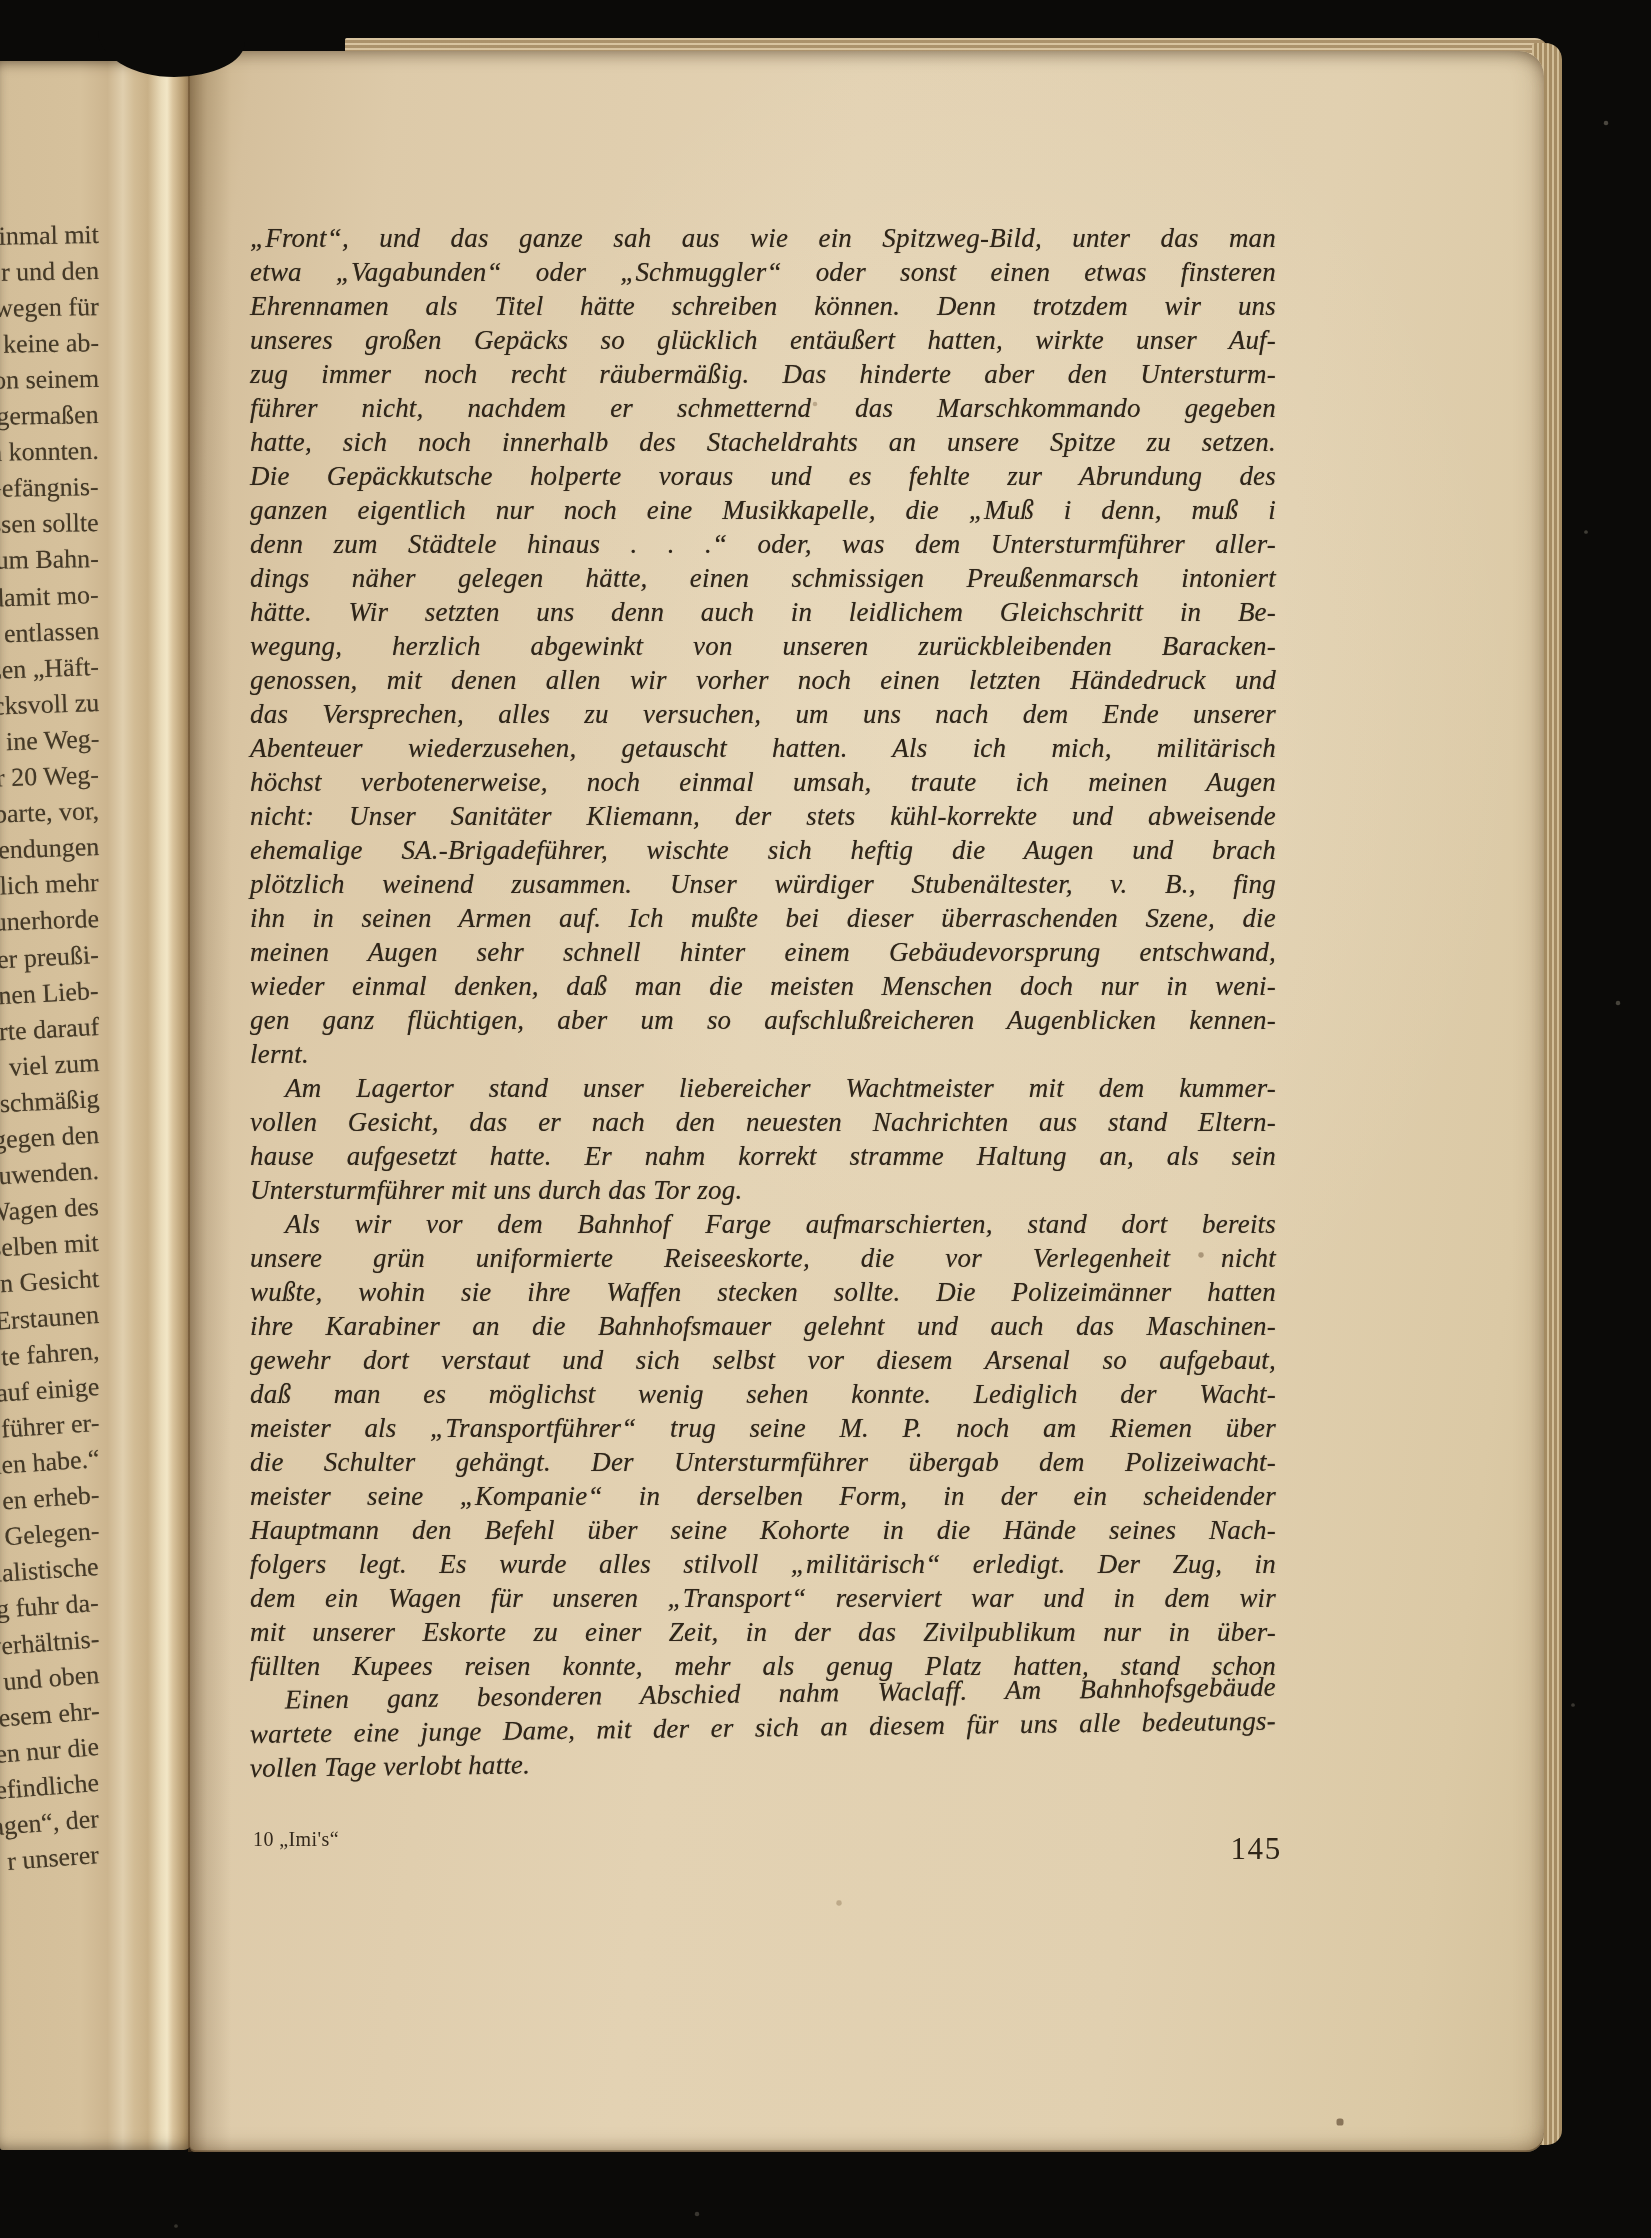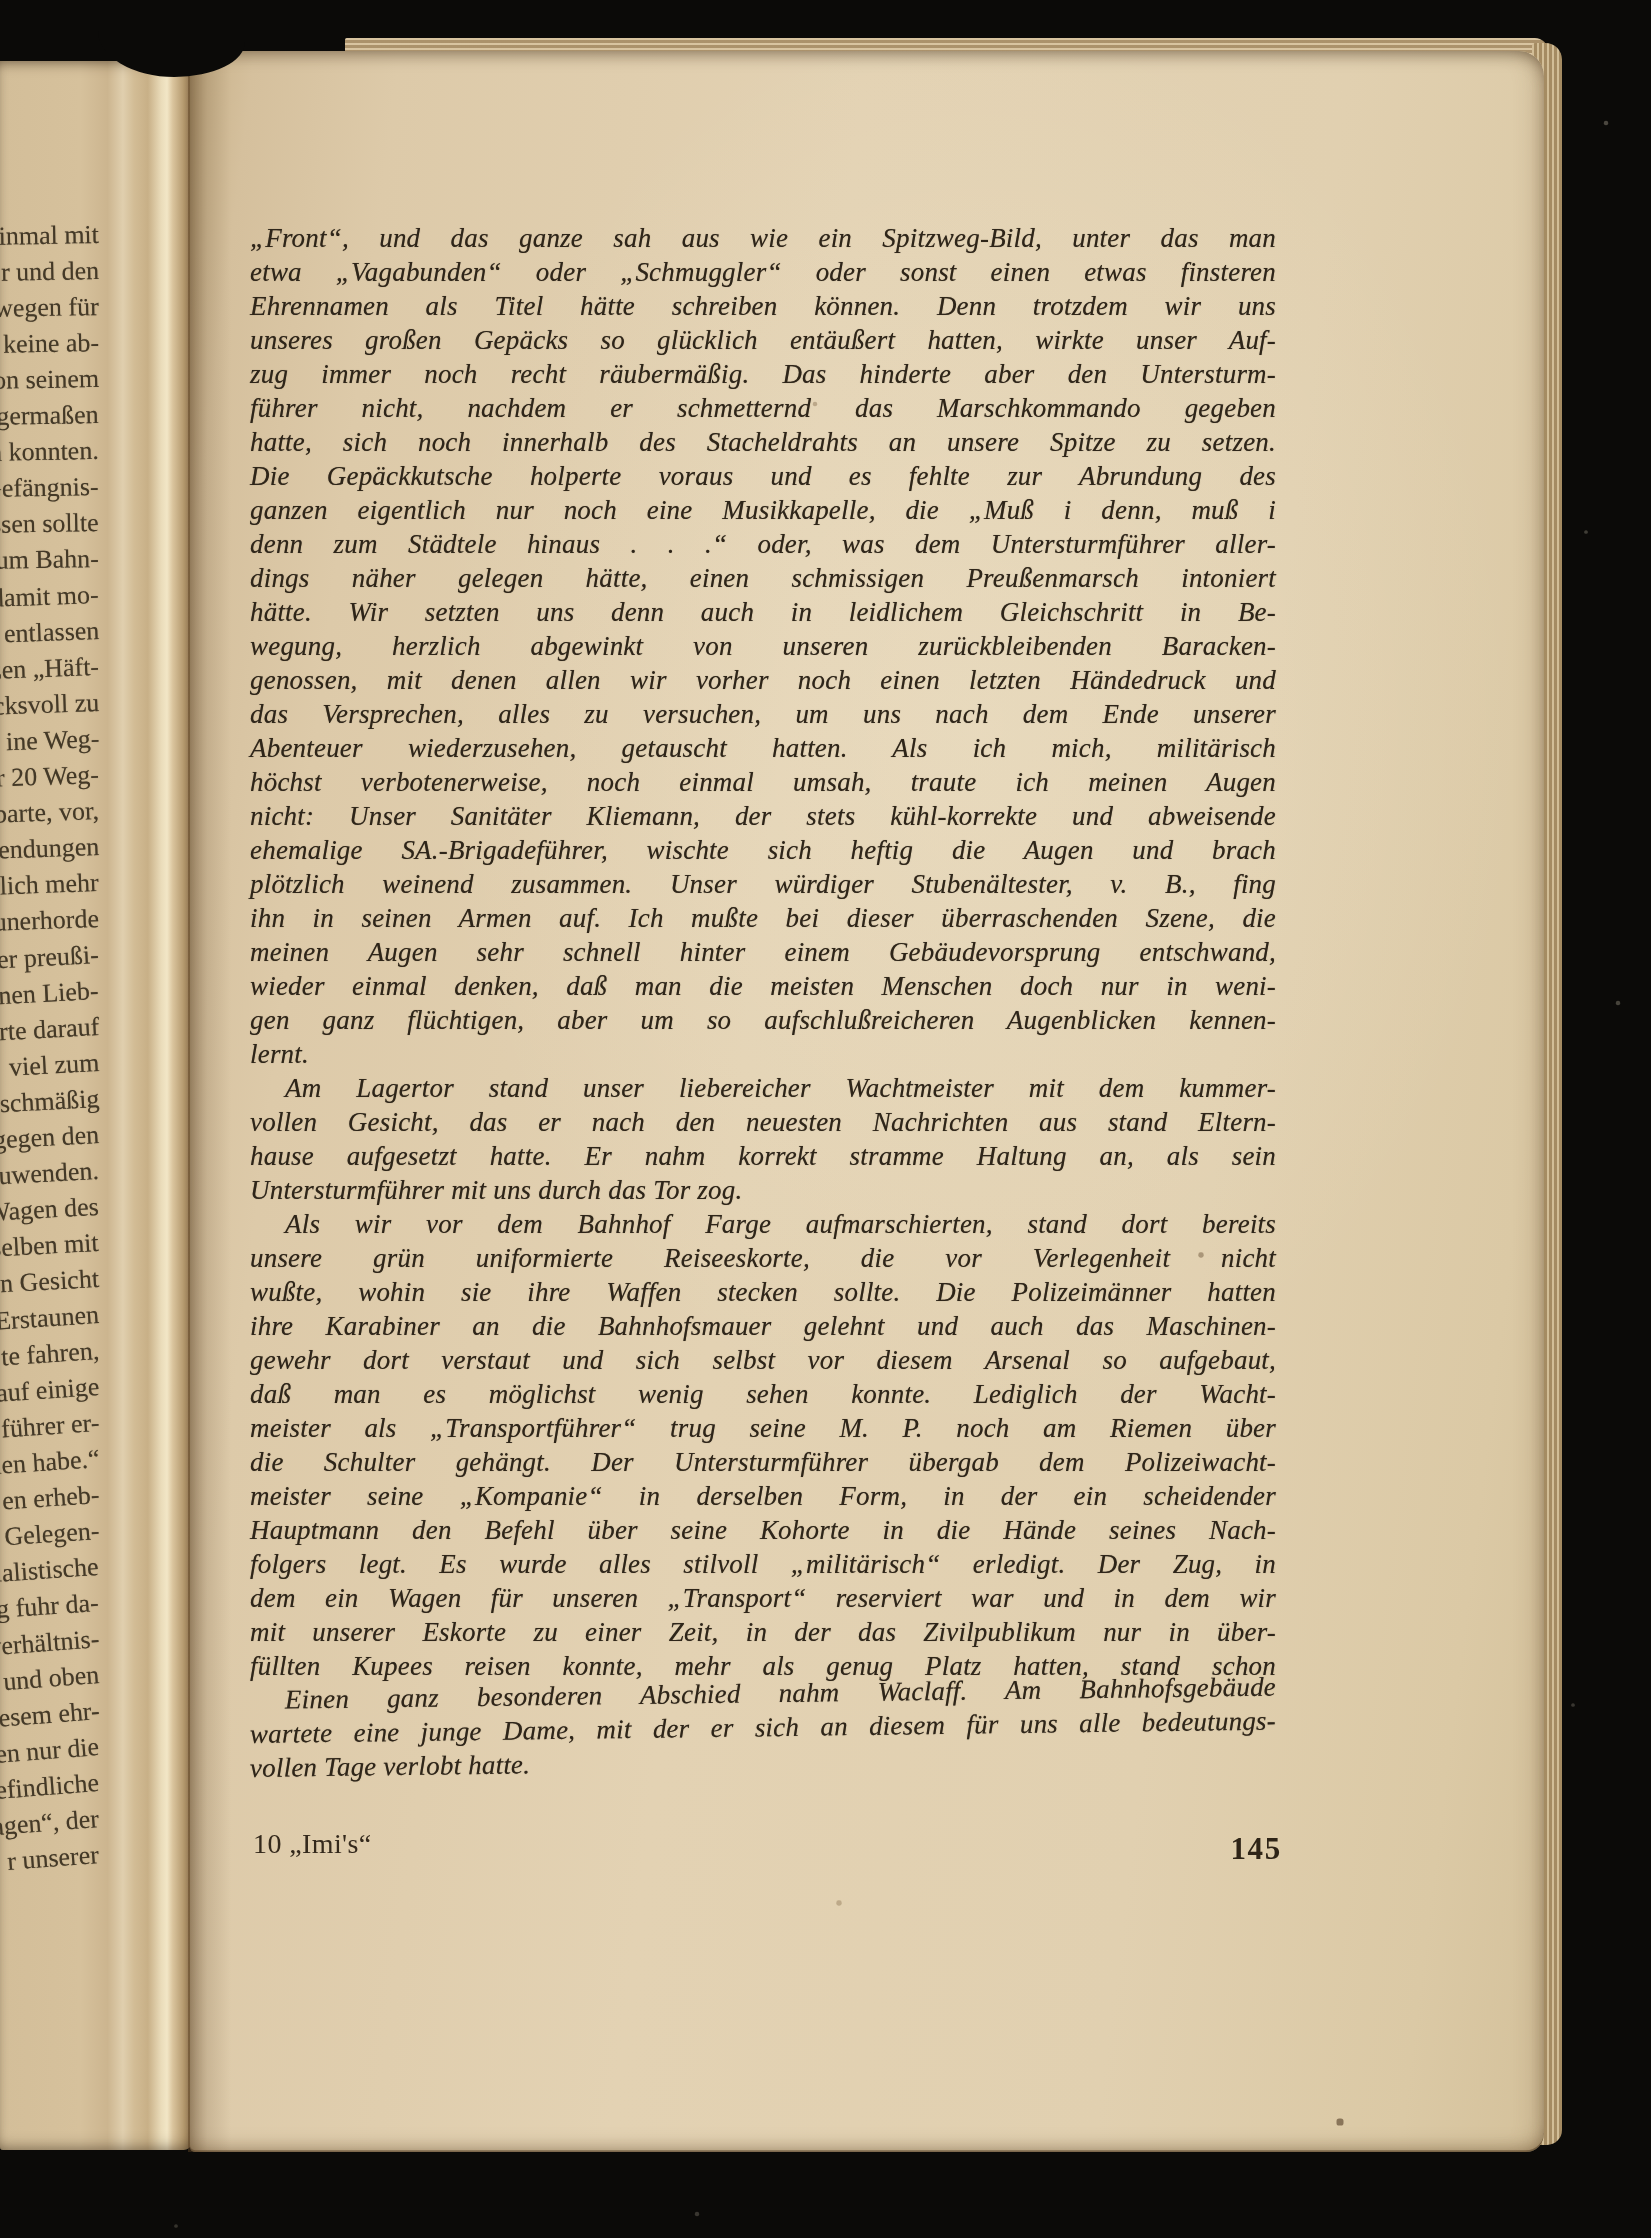--- a/index.html
+++ b/index.html
@@ -70,23 +70,23 @@
     display:flex;flex-direction:column;align-items:flex-end;
     font-size:26px;line-height:36px;color:#443927;
     text-shadow:0 0 0.8px rgba(64,54,38,.5);
   }
   .left-text .fr{white-space:nowrap;height:36px;transform-origin:100% 50%;transform:rotate(-1deg);}
   .left-text .fr:nth-child(n+11){transform:rotate(-2deg);}
   .left-text .fr:nth-child(n+21){transform:rotate(-3deg);}
   .left-text .fr:nth-child(n+31){transform:rotate(-3.8deg);}
   .left-text .fr:nth-child(n+40){transform:rotate(-4.4deg);}
   
-  .sig{position:absolute;left:253px;top:1828px;font-size:28px;color:#34291c;letter-spacing:0.4px;}
+  .sig{position:absolute;left:253px;top:1828px;font-size:20px;color:#34291c;letter-spacing:0.4px;}
   .pagenum{position:absolute;left:1150px;top:1831px;width:132px;text-align:right;
-    font-size:31px;font-weight:bold;color:#2e2417;letter-spacing:1.7px;}
+    font-size:31px;font-weight:normal;color:#2e2417;letter-spacing:1.7px;}
   
   .paper-specks{position:absolute;left:0;top:0;width:1.7px;height:1.7px;border-radius:50%;
     box-shadow:1200px 1254px 0 1.7px rgba(88,62,36,.40),
                1339px 2121px 0 2.5px rgba(70,48,26,.55),
                814px 403px 0 1.2px rgba(110,82,52,.35),
                838px 1902px 0 1.7px rgba(120,95,60,.35);}
   .dust{position:absolute;left:0;top:0;width:1.7px;height:1.7px;border-radius:50%;
     box-shadow:1605px 122px 0 1.2px rgba(225,215,192,.30),
                1585px 531px 0 0.8px rgba(225,215,192,.25),
                1617px 1002px 0 1.2px rgba(225,215,192,.28),

